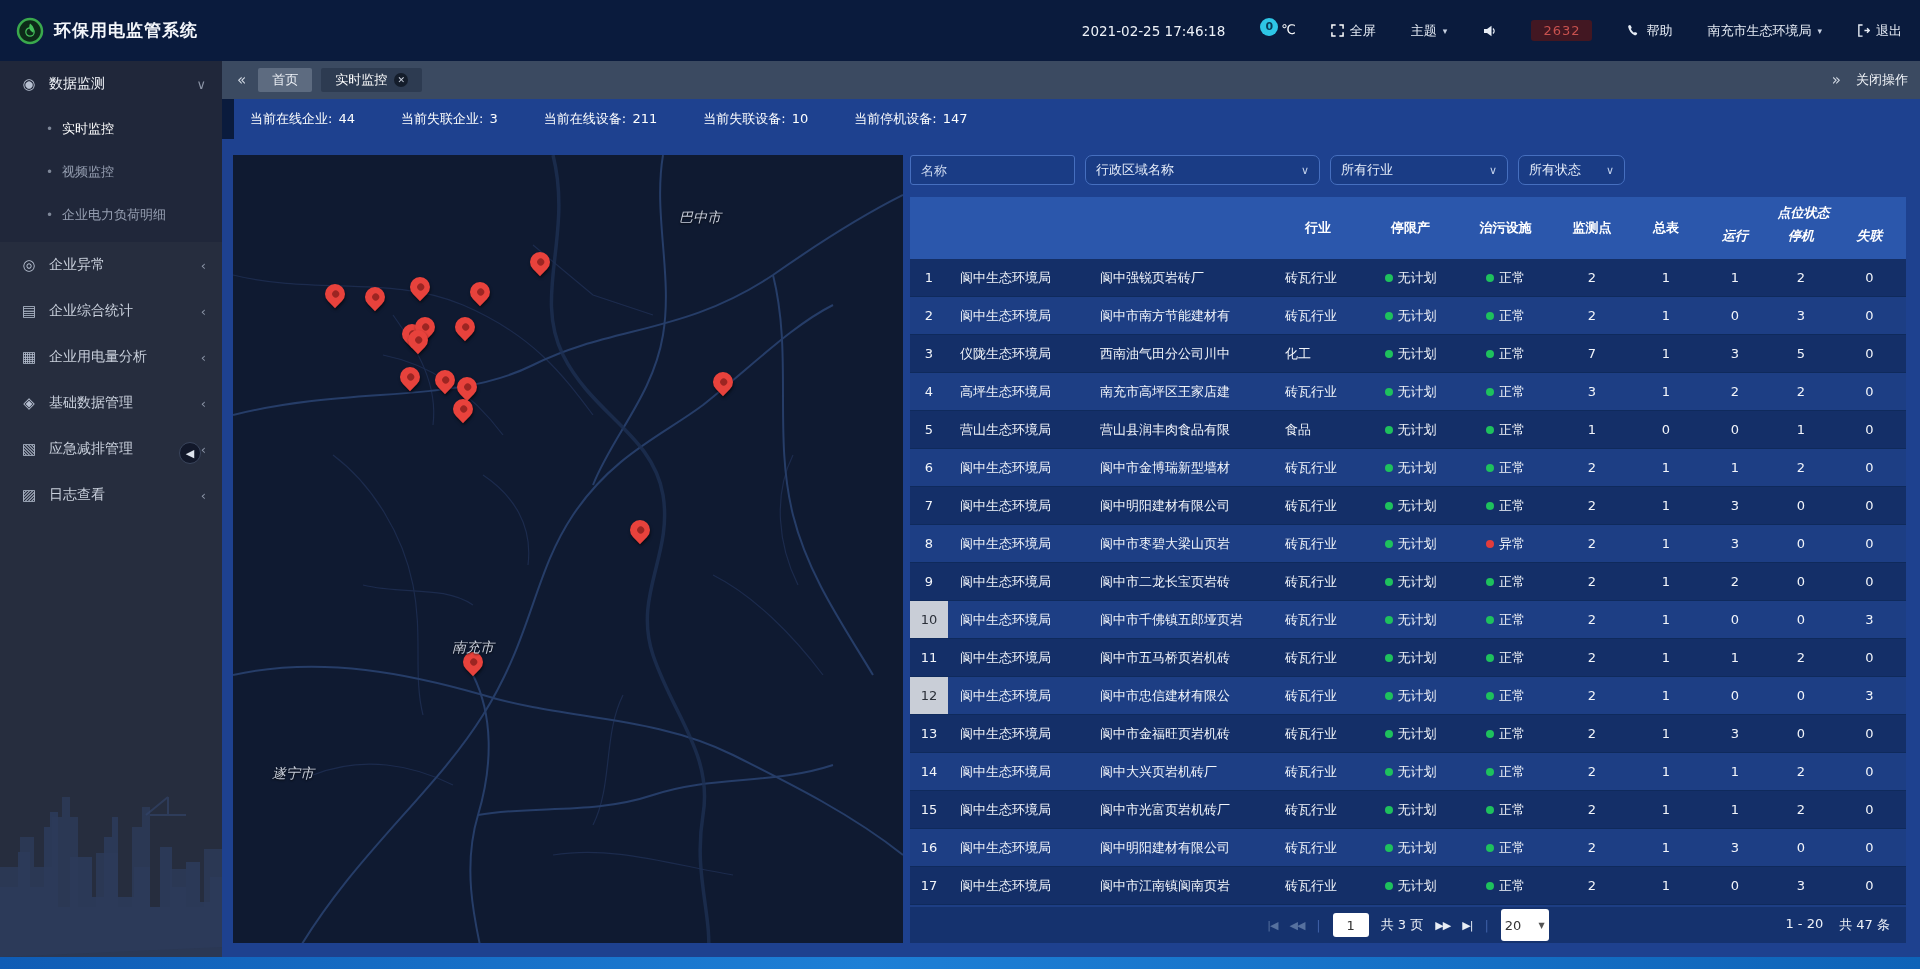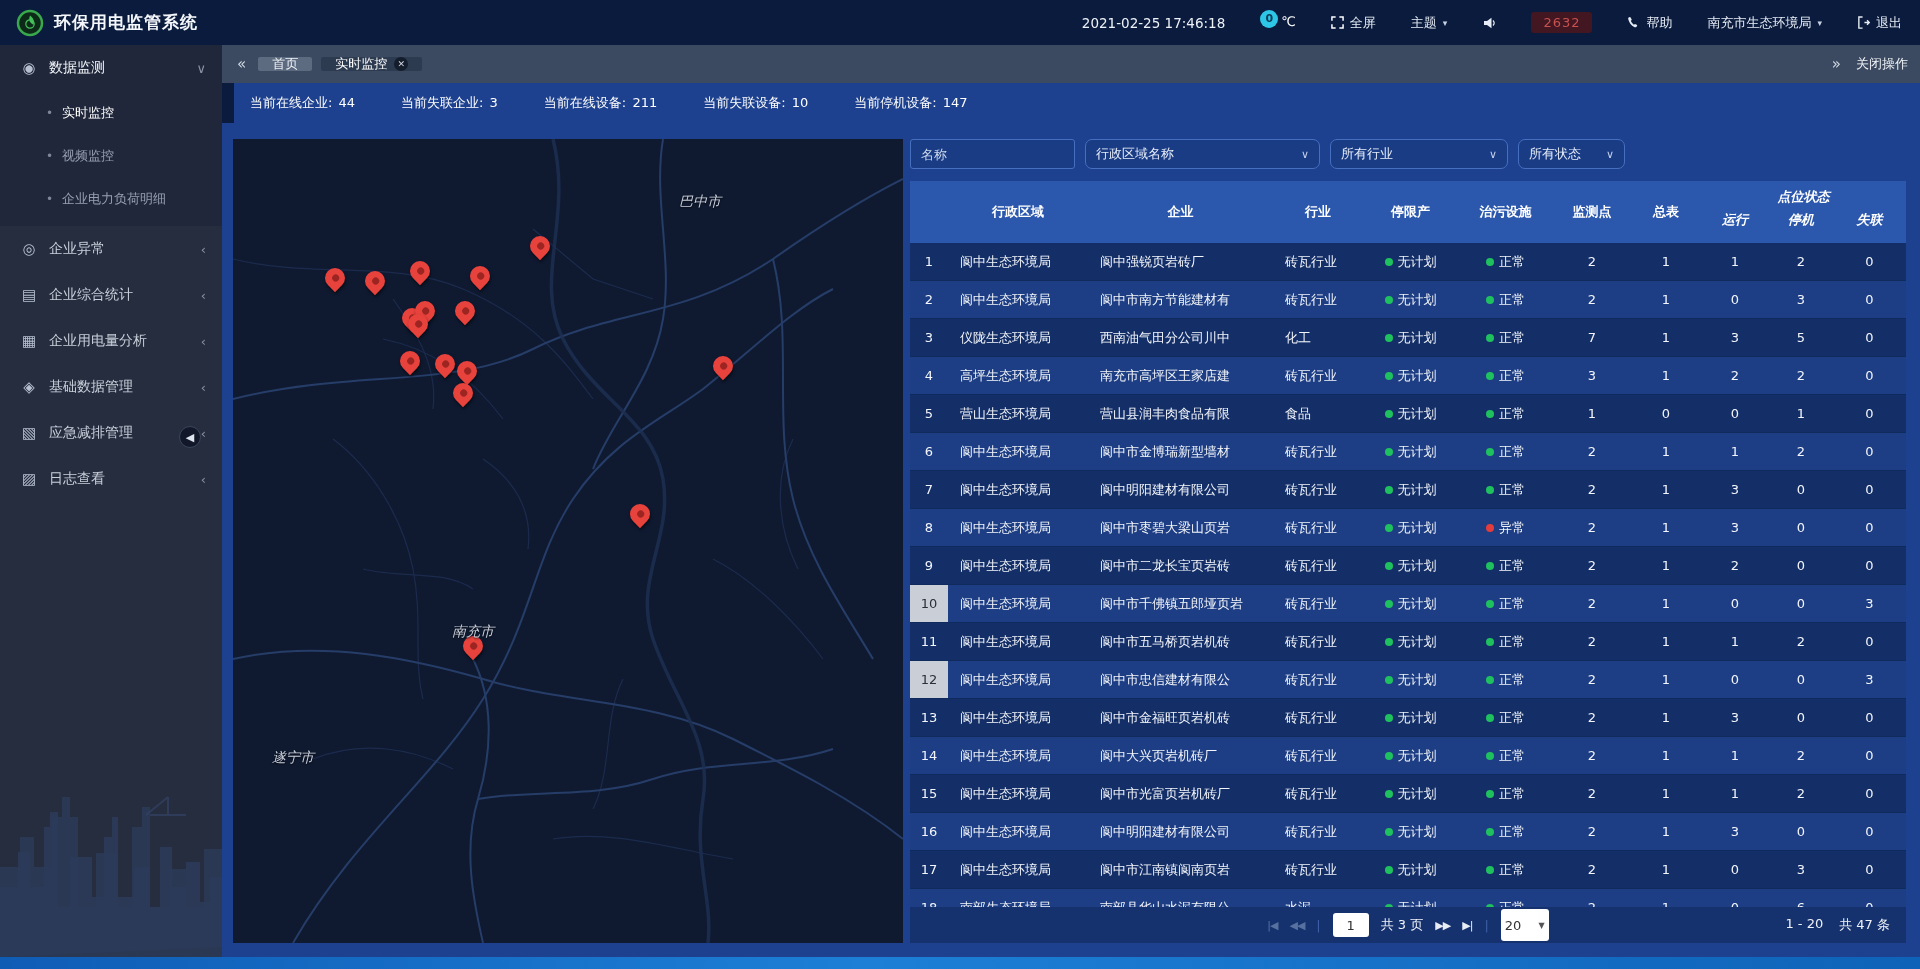--- a/index.html
+++ b/index.html
@@ -2,21 +2,21 @@
 <html><head>
 <meta charset="utf-8">
 <style>
   * { margin:0; padding:0; box-sizing:border-box; }
   html,body { width:1920px; height:969px; overflow:hidden; }
   body { font-family:"DejaVu Sans","Liberation Sans",sans-serif; background:#0a1b3d; color:#fff; font-size:13px; }
 
   .app { width:1920px; height:969px; display:flex; flex-direction:column; }
 
   
-  .topbar { height:45px; background:#0a1b3d; display:flex; align-items:center; padding:0 18px 0 16px; flex:0 0 auto; }
+  .topbar { height:61px; background:#0a1b3d; display:flex; align-items:center; padding:0 18px 0 16px; flex:0 0 auto; }
   .logo { width:28px; height:28px; margin-right:10px; flex:0 0 auto; }
   .app-title { font-size:17px; font-weight:bold; letter-spacing:1px; color:#f4f7fb; }
   .topbar-right { margin-left:auto; display:flex; align-items:center; gap:35px; }
   .tb-item { display:flex; align-items:center; gap:6px; color:#e6ecf5; font-size:13px; cursor:default; white-space:nowrap; }
   .tb-datetime { font-size:13.5px; color:#eef2f8; }
   .temp-wrap { display:flex; align-items:flex-start; gap:3px; }
   .temp-badge { width:18px; height:18px; border-radius:50%; background:#2ec6e6; color:#083b57; font-size:11px; font-weight:bold; display:flex; align-items:center; justify-content:center; transform:translateY(-4px); }
   .chev { font-size:9px; color:#c7d1e2; }
   .alert-pill { background:#421722; color:#c8514f; border-radius:3px; padding:3px 12px; font-size:13px; letter-spacing:1px; }
   .tb-icon svg { display:block; }
@@ -38,21 +38,21 @@
   .skyline { position:absolute; bottom:0; left:0; }
 
   
   .collapse-handle { position:absolute; left:179px; top:381px; width:22px; height:22px; border-radius:50%; background:#12182a; border:1px solid #3a455c; color:#dfe5ee; display:flex; align-items:center; justify-content:center; font-size:11px; z-index:30; cursor:pointer; }
 
   
   .content { flex:1 1 auto; display:flex; flex-direction:column; min-width:0; }
 
   .tabbar { height:38px; background:#3b4a61; display:flex; align-items:center; padding:0 12px; gap:9px; flex:0 0 auto; }
   .tab-nav-btn { color:#d3dae4; font-size:15px; cursor:pointer; padding:0 3px; }
-  .tab { height:14px; display:flex; align-items:center; gap:7px; padding:0 14px; border-radius:2px; font-size:13px; cursor:pointer; }
+  .tab { height:24px; display:flex; align-items:center; gap:7px; padding:0 14px; border-radius:2px; font-size:13px; cursor:pointer; }
   .tab.home { background:#5d6b80; color:#eef1f6; }
   .tab.active { background:#2d3b51; color:#ffffff; }
   .tab-close { width:14px; height:14px; border-radius:50%; background:#141d2b; color:#cfd6e2; font-size:9px; display:flex; align-items:center; justify-content:center; cursor:pointer; }
   .tabbar-right { margin-left:auto; display:flex; align-items:center; gap:12px; color:#f2f5f9; }
 
   .stats-bar { height:40px; background:#1e418f; display:flex; align-items:center; padding:0 16px; gap:46px; flex:0 0 auto;margin-left:12px; }
   .stat-item { font-size:13px; color:#fdfefe; }
   .stat-value { margin-left:2px; }
 
   .content-body { flex:1 1 auto; background:#1e418f; display:flex; padding:16px 14px 14px 11px; gap:7px; min-height:0; }
@@ -340,22 +340,20 @@
             </div>
             <div class="filter-select fs-status">
               <span>所有状态</span>
               <span class="fs-chev">∨</span>
             </div>
           </div>
 
           <div class="table-wrap">
             <div class="thead grid-cols">
               <div class="th full" style="grid-column:1"></div>
-              <div class="th full" style="grid-column:2">行政区域</div>
-              <div class="th full" style="grid-column:3">企业</div>
               <div class="th full" style="grid-column:4">行业</div>
               <div class="th full" style="grid-column:5">停限产</div>
               <div class="th full" style="grid-column:6">治污设施</div>
               <div class="th full" style="grid-column:7">监测点</div>
               <div class="th full" style="grid-column:8">总表</div>
               <div class="th group">点位状态</div>
               <div class="th sub" style="grid-column:9">运行</div>
               <div class="th sub" style="grid-column:10">停机</div>
               <div class="th sub" style="grid-column:11">失联</div>
             </div>

